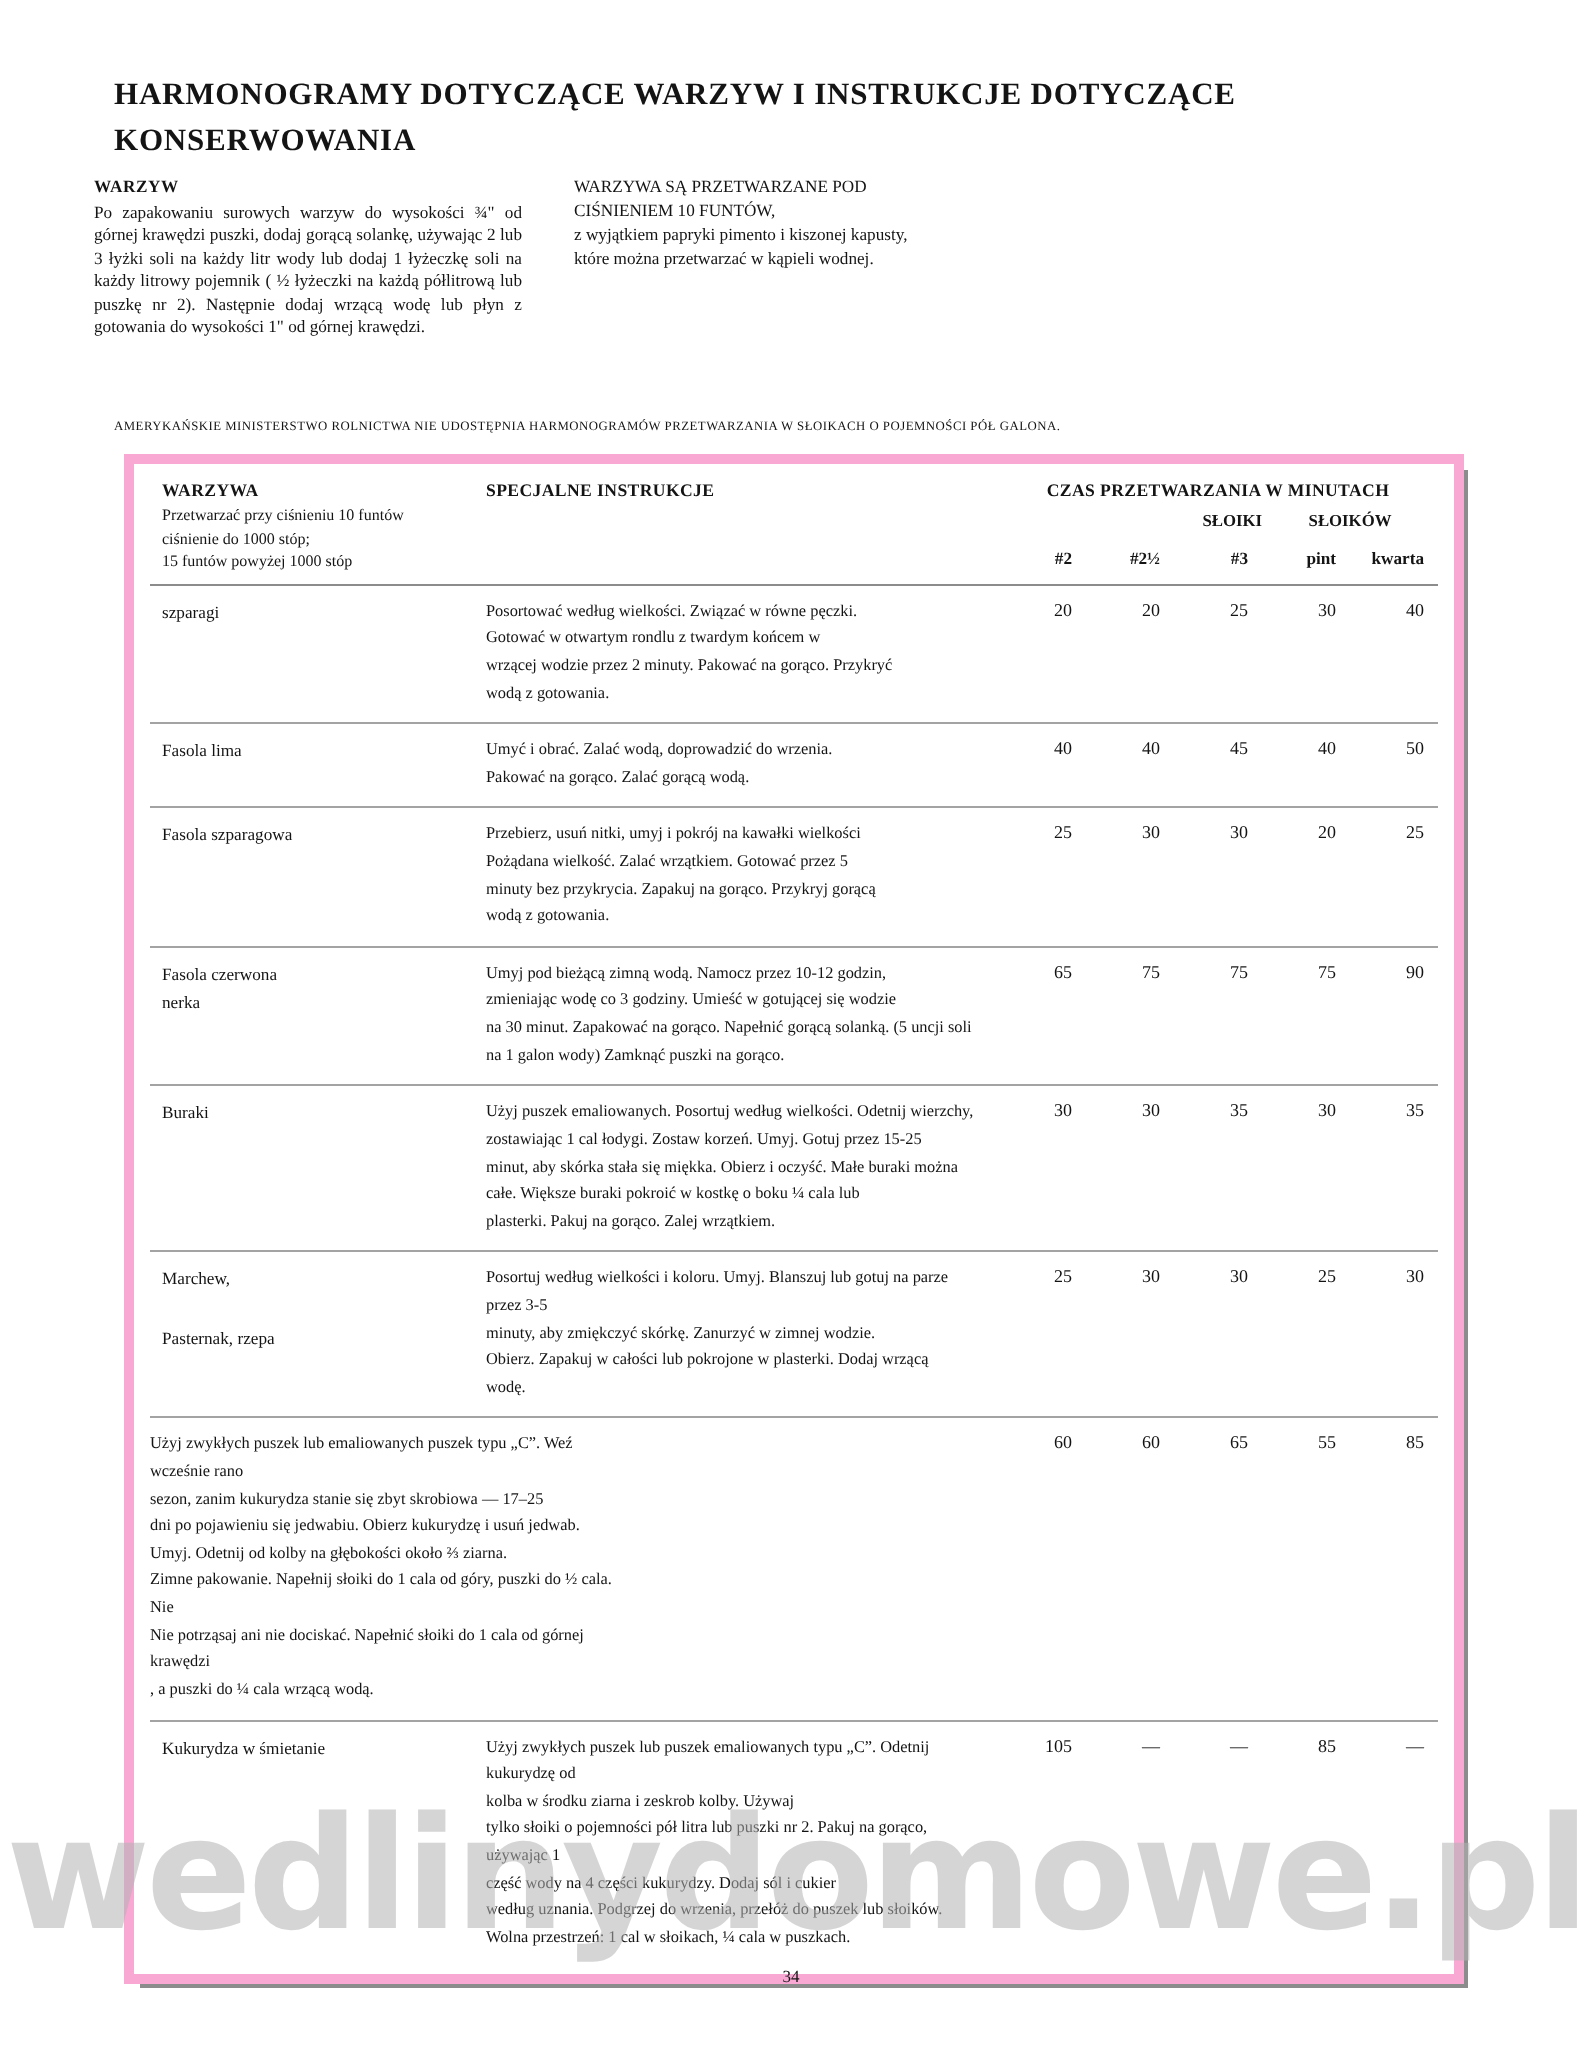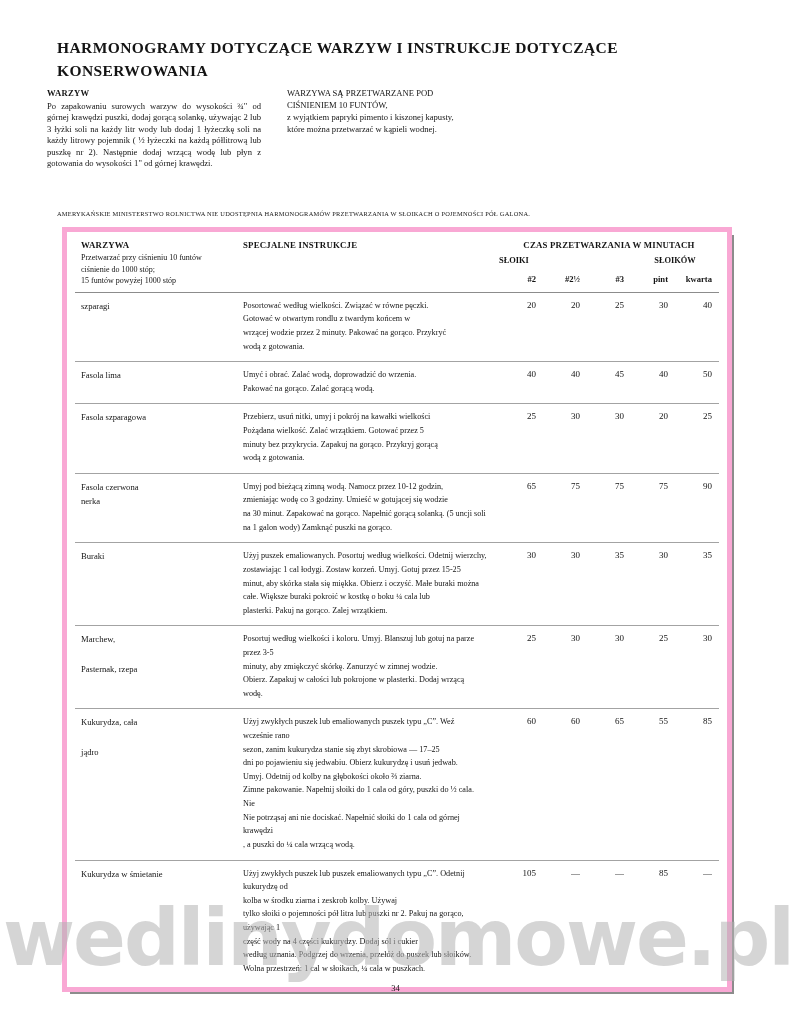--- a/index.html
+++ b/index.html
@@ -34,21 +34,21 @@
   }
 
   .thead { display:flex; border-bottom:1px solid #8c8c8c; padding-bottom:5px; }
   .th-name  { width:168px; padding-left:6px; }
   .th-instr { flex:1; }
   .th-vals  { width:220px; }
   .h-bold { font-weight:bold; font-size:8.8px; letter-spacing:0.2px; }
   .h-sub  { font-size:8px; line-height:1.45; margin-top:2px; }
   .time-h { text-align:center; }
   .groups { display:flex; margin-top:6px; font-size:8.4px; font-weight:bold; }
-  .g-cans { width:132px; text-align:left; }
+  .g-cans { width:132px; text-align:right; }
   .g-jars { width:88px;  text-align:center; }
   .sizes  { display:flex; margin-top:9px; font-size:8.6px; font-weight:bold; }
   .sizes span { width:44px; text-align:right; padding-right:7px; }
 
   .row { display:flex; border-bottom:1px solid #a3a3a3; padding:6px 0 8px 0; }
   .row:last-child { border-bottom:none; }
   .c-name  { width:168px; padding-left:6px; font-size:8.6px; line-height:1.7; }
   .c-instr { flex:1; font-size:8.2px; line-height:1.66; padding-right:8px; }
   .c-vals  { width:220px; display:flex; }
   .c-val   { width:44px; text-align:right; padding-right:7px; font-size:9px; line-height:1.5; }
@@ -201,23 +201,20 @@
       <div class="c-vals">
         <span class="c-val">25</span>
         <span class="c-val">30</span>
         <span class="c-val">30</span>
         <span class="c-val">25</span>
         <span class="c-val">30</span>
       </div>
     </div>
 
     <div class="row">
-      <div class="c-name pre">Kukurydza, cała
-
-jądro</div>
       <div class="c-instr pre">Użyj zwykłych puszek lub emaliowanych puszek typu „C”. Weź
 wcześnie rano
 sezon, zanim kukurydza stanie się zbyt skrobiowa — 17–25
 dni po pojawieniu się jedwabiu. Obierz kukurydzę i usuń jedwab.
 Umyj. Odetnij od kolby na głębokości około ⅔ ziarna.
 Zimne pakowanie. Napełnij słoiki do 1 cala od góry, puszki do ½ cala.
 Nie
 Nie potrząsaj ani nie dociskać. Napełnić słoiki do 1 cala od górnej
 krawędzi
 , a puszki do ¼ cala wrzącą wodą.</div>

